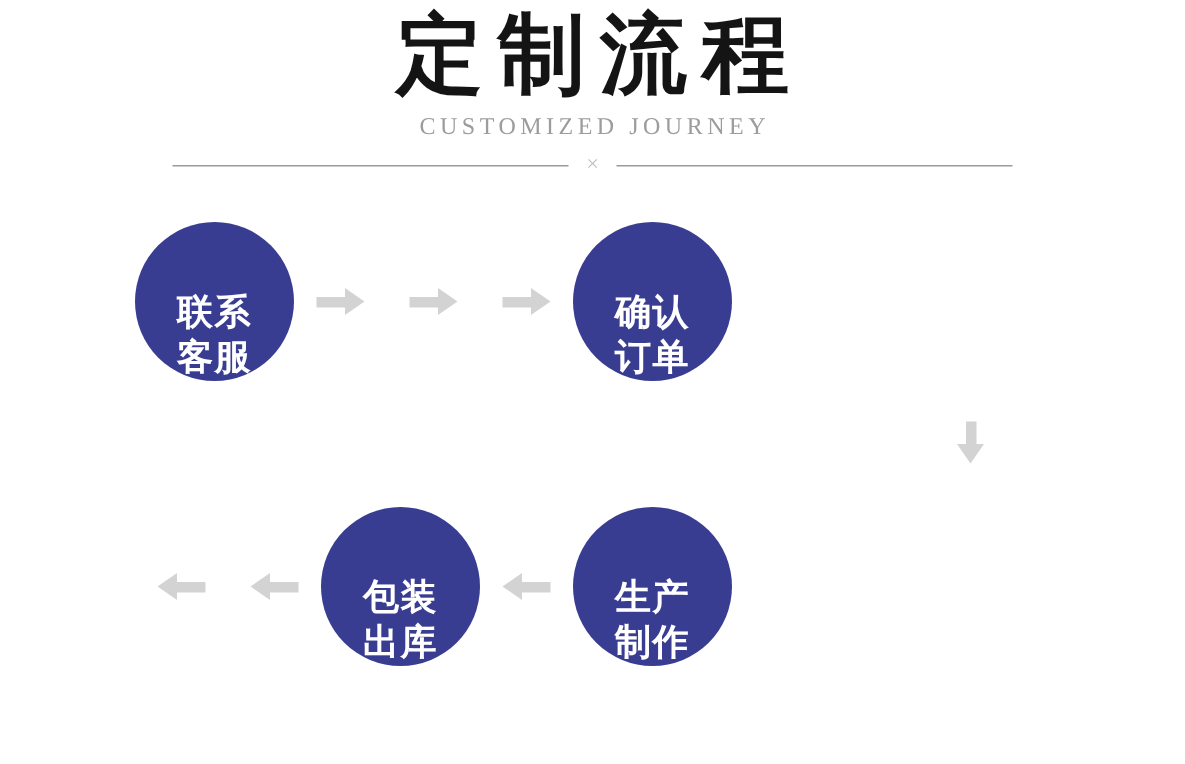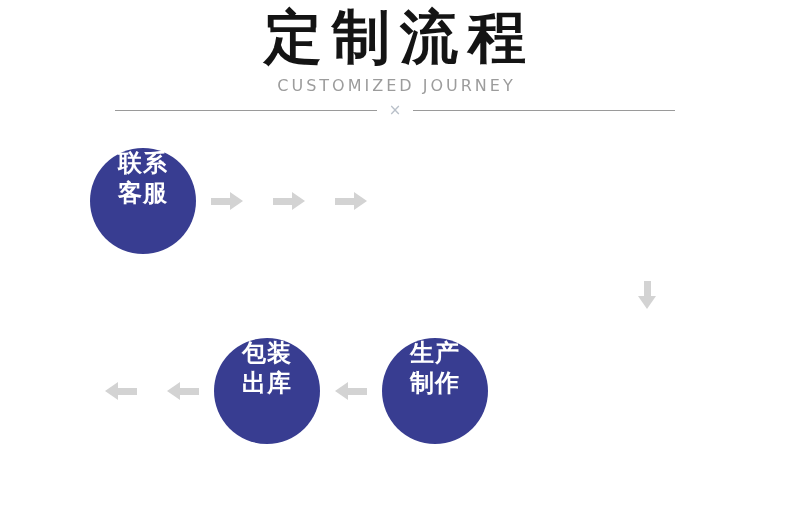--- a/index.html
+++ b/index.html
@@ -4,21 +4,21 @@
 <style>
   :root{
     --circle:#383d91;
     --circle-text:#ffffff;
     --arrow:#d3d3d3;
     --title:#141414;
     --subtitle:#9c9c9c;
     --divider-line:#9a9a9a;
     --divider-mark:#b9c0c9;
   }
-  *{margin:0;padding:0;box-sizing:border-box;}
+  *{margin:0;padding:0;box-sizing:border-box;font-family:Liberation Serif, serif;}
   html,body{background:#fff;}
   body{font-family:"DejaVu Sans","Liberation Sans",sans-serif;}
   .page{position:relative;width:790px;height:509px;background:#ffffff;overflow:hidden;margin:0 auto;}
 
   .title{
     position:absolute;top:0;left:0;width:100%;
     text-align:center;font-size:58px;font-weight:bold;
     color:var(--title);letter-spacing:10px;padding-left:10px;
     line-height:74px;white-space:nowrap;
   }
@@ -40,21 +40,21 @@
   .flow-row{
     position:absolute;left:90px;width:610px;
     display:flex;align-items:center;
   }
   .row1{top:148px;}
   .row2{top:338px;}
 
   .circle{
     width:106px;height:106px;border-radius:50%;
     background:var(--circle);color:var(--circle-text);
-    display:flex;flex-direction:column;justify-content:flex-start;align-items:center;
+    display:flex;flex-direction:column;justify-content:flex-end;align-items:center;
     font-size:24px;font-weight:bold;line-height:30px;letter-spacing:1px;
     flex:0 0 auto;
   }
   .gap{
     width:62px;flex:0 0 auto;
     display:flex;justify-content:center;align-items:center;
   }
 
   .arrow{display:flex;align-items:center;}
   .arrow i{display:block;}
@@ -112,20 +112,24 @@
           <i class="shaft"></i>
           <i class="head-right"></i>
         </span>
     </div>
     <div class="gap">
       <span class="arrow">
           <i class="shaft"></i>
           <i class="head-right"></i>
         </span>
     </div>
+    <div class="circle">
+      <span>确认</span>
+      <span>订单</span>
+    </div>
   </div>
 
   <div class="down-arrow">
     <i class="shaft-v"></i>
       <i class="head-down"></i>
   </div>
 
   <div class="flow-row row2">
     <div class="gap">
       <span class="arrow">

